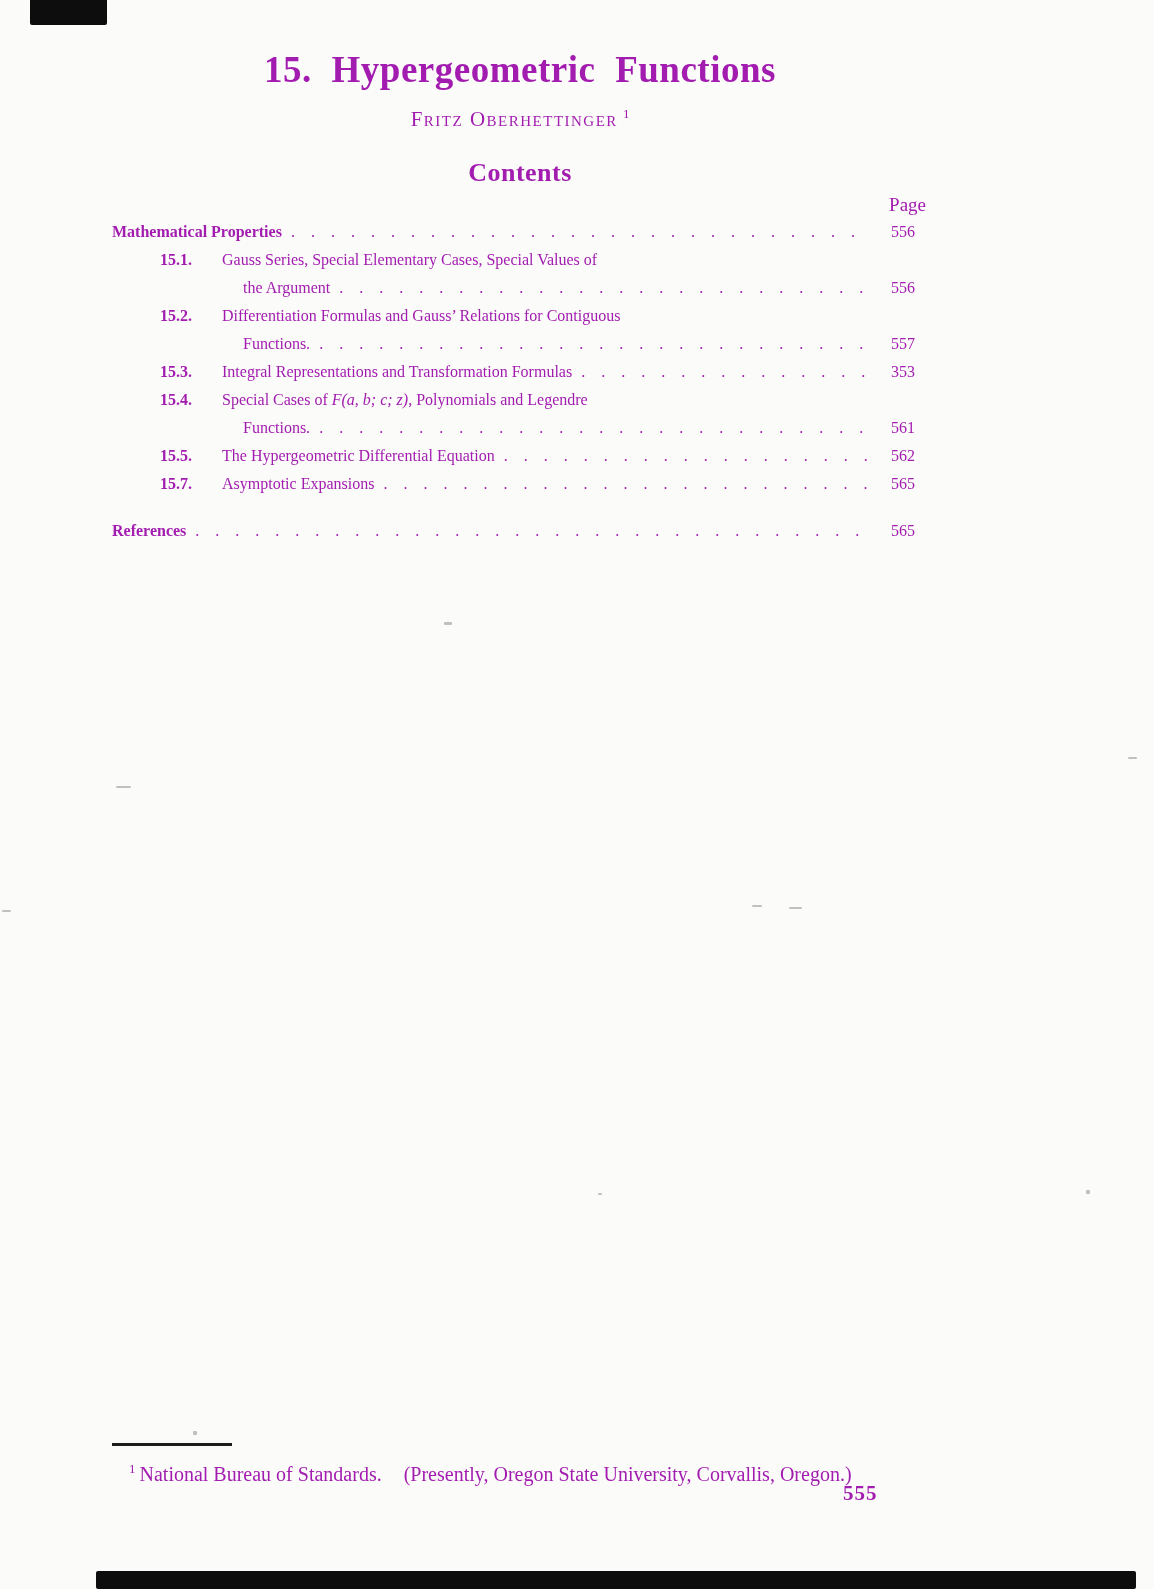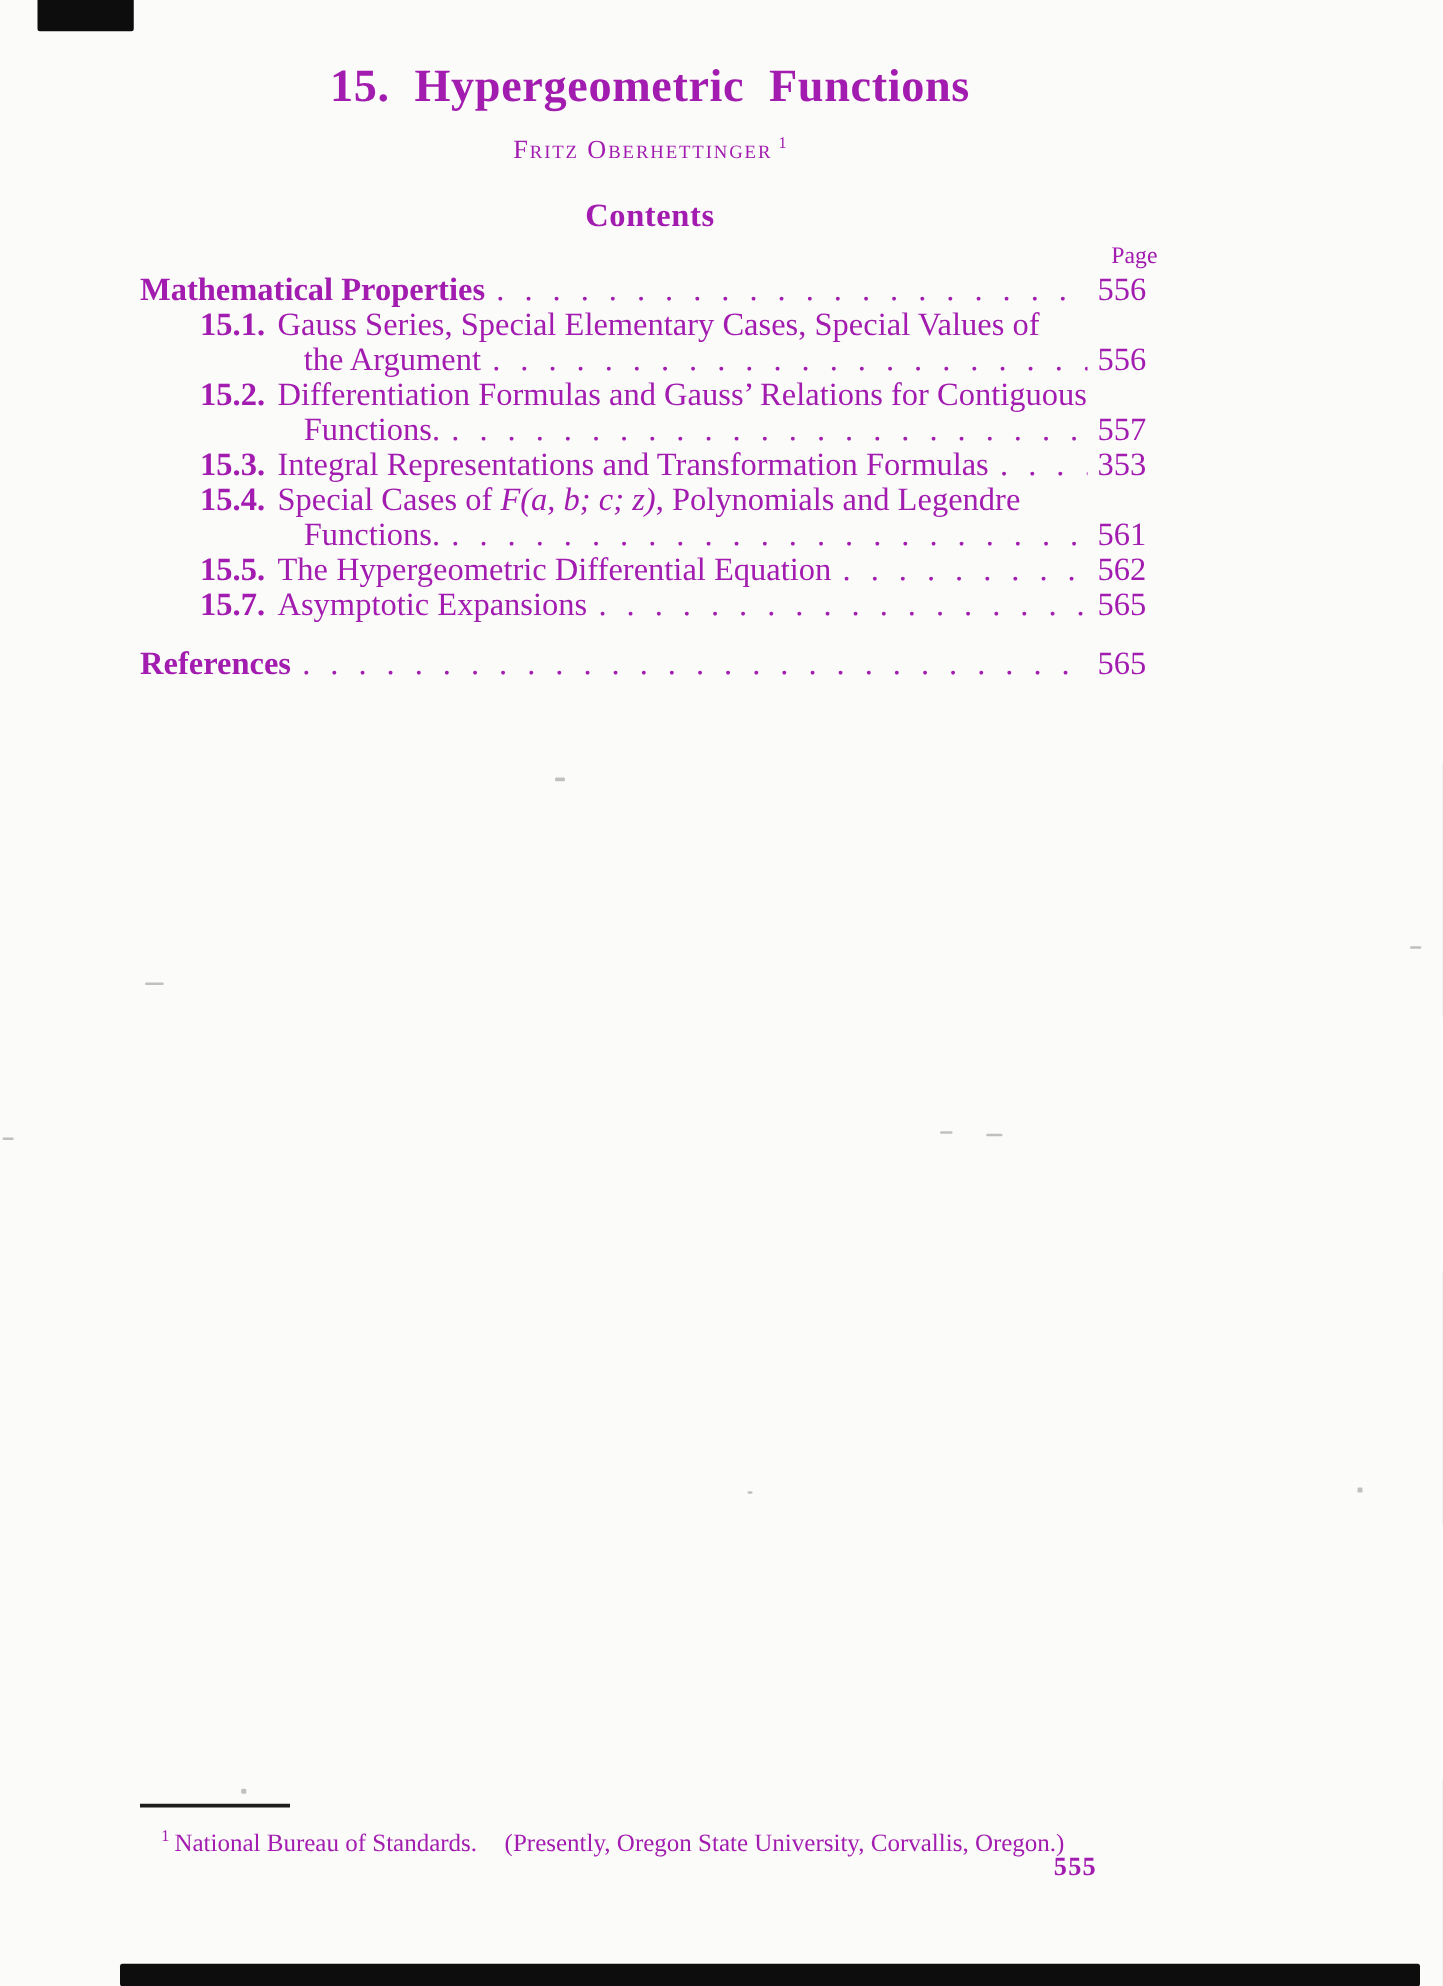--- a/index.html
+++ b/index.html
@@ -51,21 +51,21 @@
   .page-col-label {
     margin-top: 6px;
     text-align: right;
     font-size: 19px;
     padding-right: 2px;
   }
   .toc { margin-top: 2px; }
   .toc-row {
     display: flex;
     align-items: baseline;
-    font-size: 26px;
+    font-size: 16px;
     line-height: 28px;
     white-space: nowrap;
   }
   .toc-row.numbered { padding-left: 48px; }
   .toc-row.cont { padding-left: 131px; }
   .toc-row.gap-before { margin-top: 19px; }
   .toc-num {
     font-weight: bold;
     flex: 0 0 62px;
   }
@@ -77,21 +77,21 @@
     white-space: nowrap;
     margin: 0 8px 0 9px;
     min-width: 20px;
   }
   .leader::after {
     content: "..................................................";
     letter-spacing: 16px;
   }
   .toc-page {
     flex: 0 0 50px;
-    text-align: left;
+    text-align: center;
   }
   .footnote-rule {
     position: absolute;
     left: 112px;
     top: 1443px;
     width: 120px;
     height: 3px;
     background: #1d1d1d;
   }
   .footnote {

